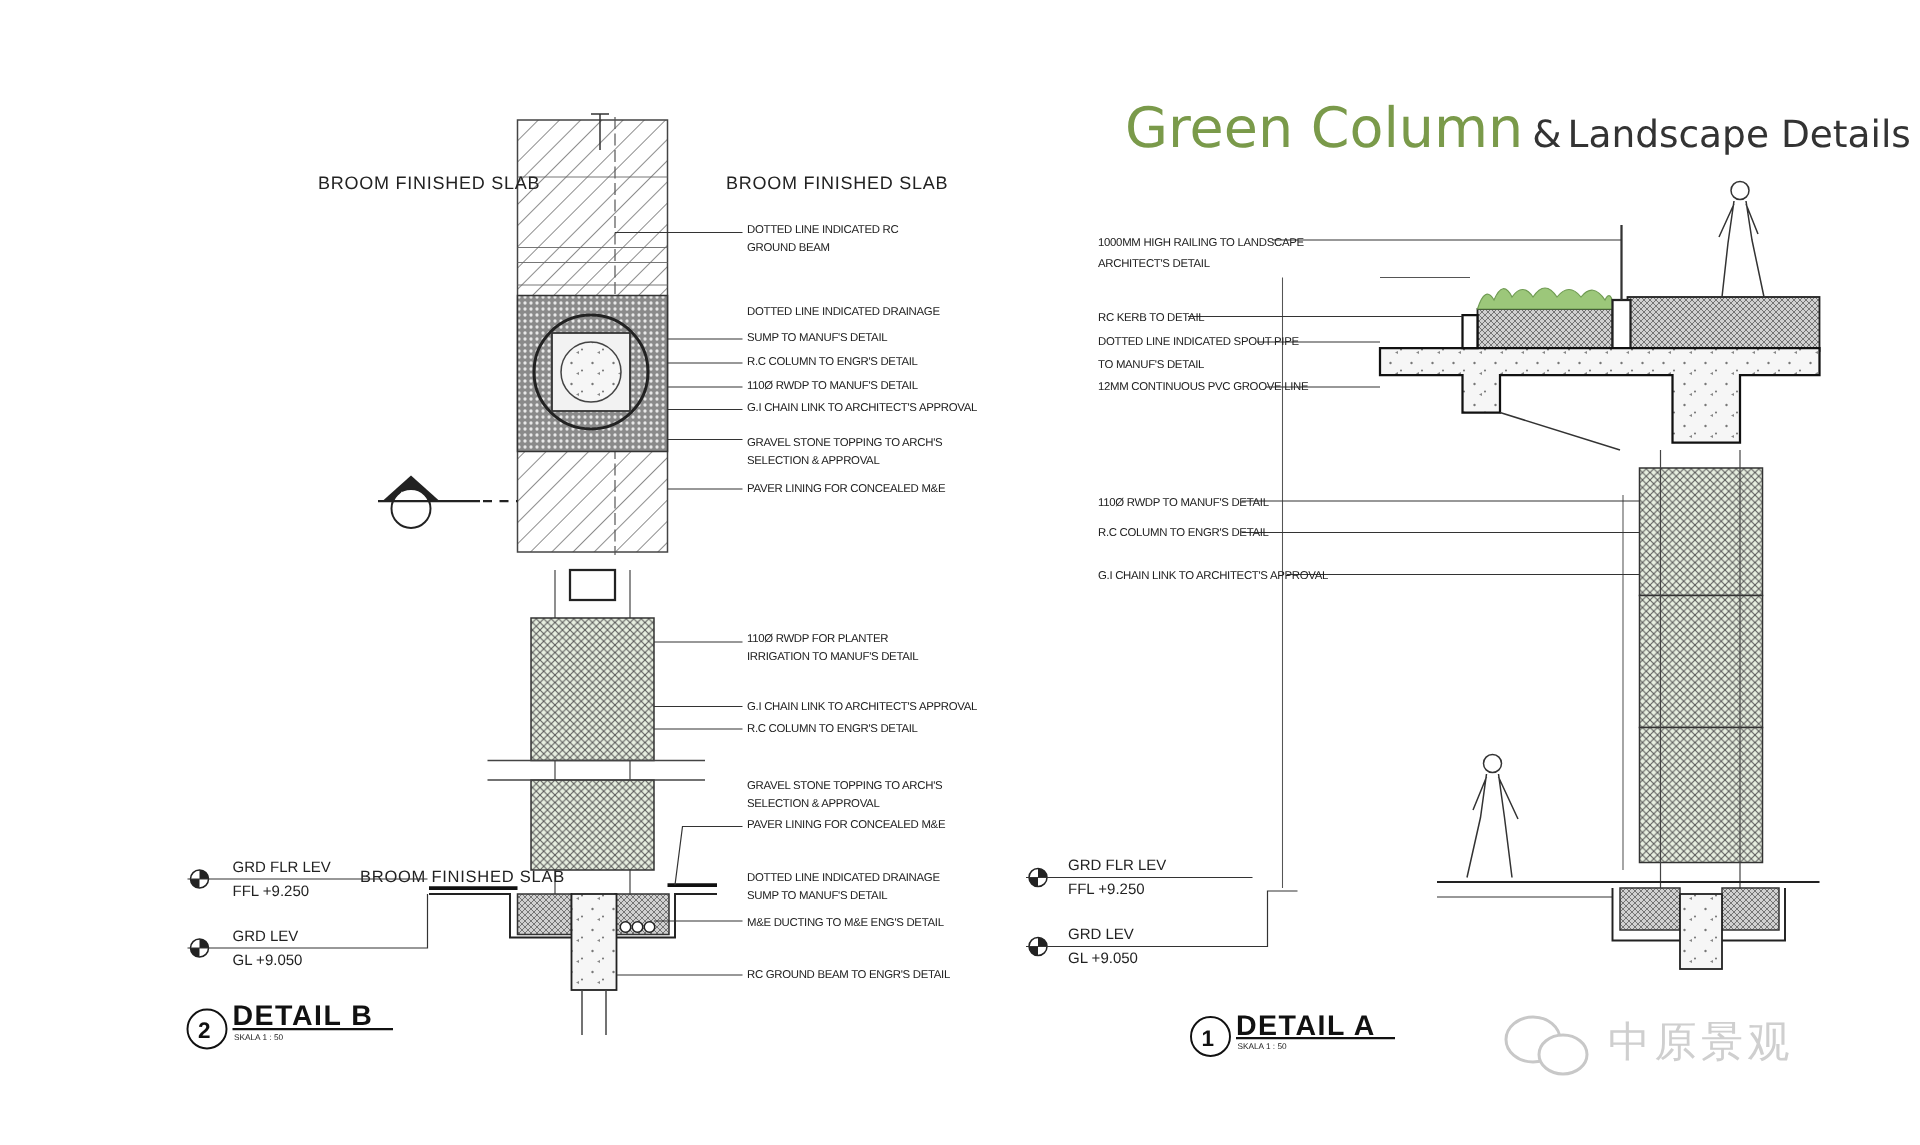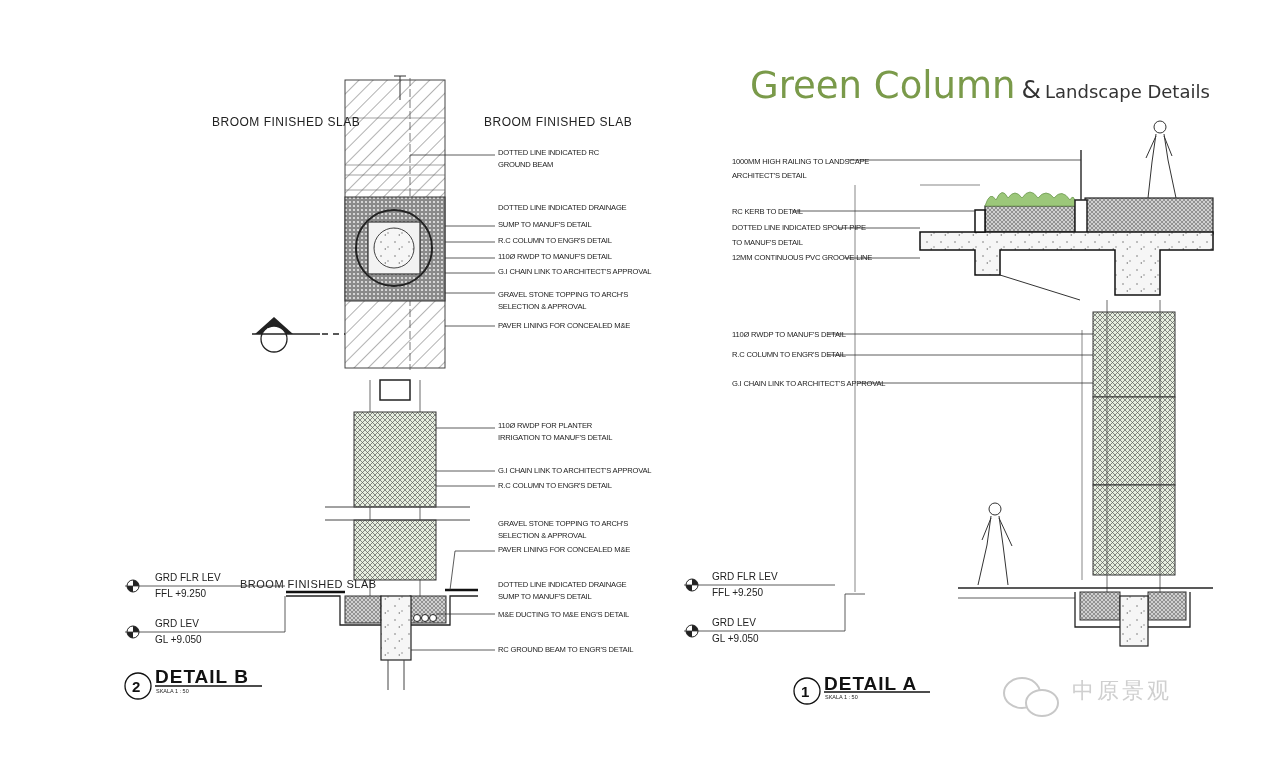--- a/index.html
+++ b/index.html
@@ -1,27 +1,27 @@
 <!DOCTYPE html>
 <html><head>
 <meta charset="utf-8">
 <style>
   html, body { margin:0; padding:0; background:#ffffff; }
   body { width:1280px; height:763px; position:relative; overflow:hidden; font-family:"Liberation Sans", sans-serif; }
   .title { position:absolute; left:750px; top:64px; white-space:nowrap; }
   .title .green { font-family:"DejaVu Sans", sans-serif; color:#7a9a4a; font-size:37px; }
   .title .amp { font-family:"DejaVu Sans", sans-serif; color:#333; font-size:25px; margin-left:6px; }
-  .title .rest { font-family:"DejaVu Sans", sans-serif; color:#333; font-size:18px; margin-left:4px; }
+  .title .rest { font-family:"DejaVu Sans", sans-serif; color:#333; font-size:25px; margin-left:4px; }
   svg { position:absolute; left:0; top:0; }
   .note { font-family:"Liberation Sans Narrow","Liberation Sans", sans-serif; font-size:7.6px; fill:#222; letter-spacing:-0.2px; }
   .lbl { font-family:"Liberation Sans", sans-serif; font-size:12px; fill:#222; letter-spacing:0.5px; }
   .lev { font-family:"Liberation Sans", sans-serif; font-size:10px; fill:#222; }
   .det { font-family:"Liberation Sans", sans-serif; font-size:19px; font-weight:bold; fill:#111; letter-spacing:1px; }
   .scale { font-family:"Liberation Sans", sans-serif; font-size:5.5px; fill:#222; }
-  .wm { position:absolute; left:1072px; top:676px; font-family:"DejaVu Sans", sans-serif; font-size:22px; color:#cfcfcf; letter-spacing:3px; }
+  .wm { position:absolute; left:1072px; top:676px; font-family:"DejaVu Sans", sans-serif; font-size:28px; color:#cfcfcf; letter-spacing:3px; }
 </style>
 </head>
 <body>
 
 <div class="title">
   <span class="green">Green Column</span><span class="amp">&amp;</span><span class="rest">Landscape Details</span>
 </div>
 
 <svg width="1280" height="763" viewBox="0 0 1280 763">
   <defs>

